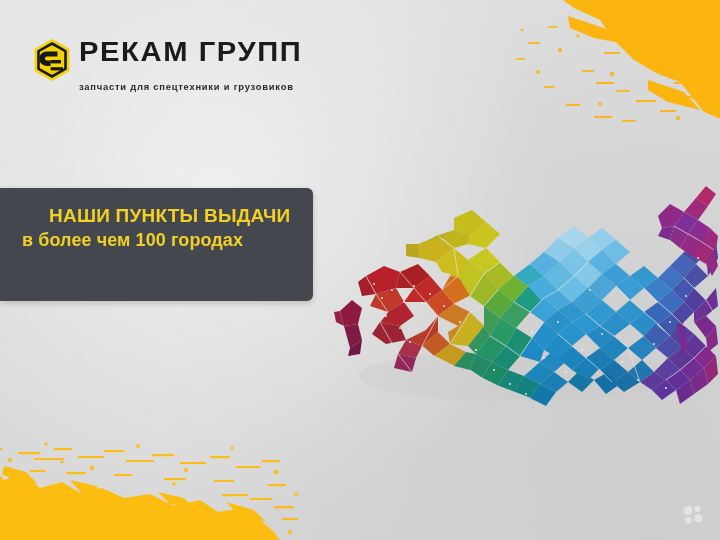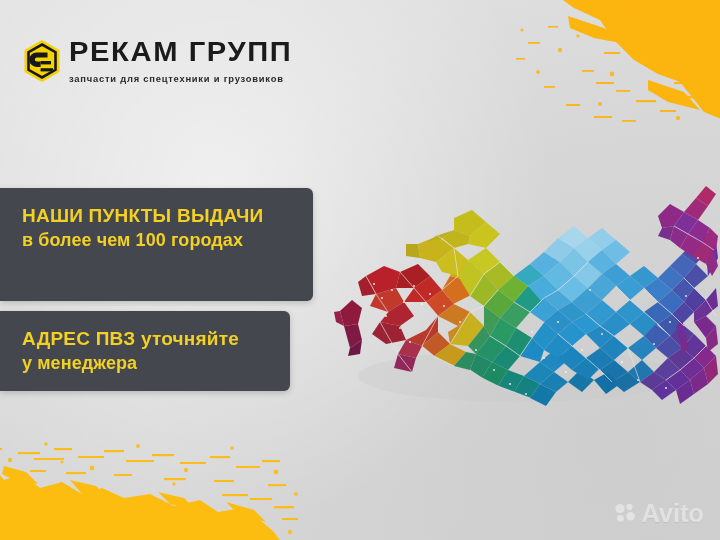--- a/index.html
+++ b/index.html
@@ -32,40 +32,40 @@
   .splash {
     position: absolute;
     pointer-events: none;
   }
   .splash-tr { top: -14px; right: -18px; width: 230px; height: 140px; }
   .splash-bl { left: -26px; bottom: -16px; width: 330px; height: 120px; }
 
   
   .logo {
     position: absolute;
-    left: 22px;
+    left: 32px;
     top: 38px;
     display: flex;
-    align-items: flex-end;
+    align-items: flex-start;
     gap: 7px;
   }
   .logo-mark { width: 40px; height: 44px; flex: 0 0 auto; }
   .logo-text { display: flex; flex-direction: column; justify-content: center; }
   .logo-word {
     font-size: 27.5px;
     font-weight: 700;
     letter-spacing: 0.055em;
     color: #1b1b1b;
     line-height: 1;
     transform: scaleX(1.06);
     transform-origin: left center;
     white-space: nowrap;
   }
   .logo-sub {
-    margin-top: 8px;
+    margin-top: 16px;
     font-size: 9.4px;
     font-weight: 700;
     letter-spacing: 0.082em;
     color: #2a2a2a;
     line-height: 1;
     white-space: nowrap;
     transform: scaleX(1.0);
     transform-origin: left center;
   }
 
@@ -82,21 +82,21 @@
   .panel-1 { top: 188px; width: 313px; height: 113px; }
   .panel-2 { top: 311px; width: 290px; height: 80px; }
 
   .panel-line {
     color: #f2d024;
     font-weight: 700;
     line-height: 1.30;
     white-space: nowrap;
     letter-spacing: 0.005em;
   }
-  .line-strong { font-size: 19px; letter-spacing: 0.012em; }
+  .line-strong { font-size: 19px; letter-spacing: 0.012em; margin-left: 27px; }
   .line-normal { font-size: 18px; }
 
   
   .map-wrap {
     position: absolute;
     left: 318px;
     top: 126px;
     width: 400px;
     height: 290px;
   }
@@ -238,24 +238,20 @@
       <span class="logo-word">РЕКАМ ГРУПП</span>
       <span class="logo-sub">запчасти для спецтехники и грузовиков</span>
     </span>
   </div>
 
   <div class="panel panel-1">
     <div class="panel-line line-strong">НАШИ ПУНКТЫ ВЫДАЧИ</div>
     <div class="panel-line line-normal">в более чем 100 городах</div>
   </div>
 
-  <div class="panel panel-2">
-    <div class="panel-line line-strong">АДРЕС ПВЗ уточняйте</div>
-    <div class="panel-line line-normal">у менеджера</div>
-  </div>
 
   <div class="map-wrap">
     <svg viewBox="0 0 400 290" aria-hidden="true">
       <defs>
         <clipPath id="russiaClip">
           <path d="M58 158 L40 152 L24 160 L16 176 L20 196 L32 212 L44 204 L52 186 L66 190 L78 180
                    L92 186 L100 176 L96 160 L84 150 L70 146 Z
                    M30 124 L46 112 L62 104 L78 100 L96 96 L112 94 L124 88 L136 92 L128 104 L140 108
                    L152 100 L150 88 L160 82 L170 88 L166 100 L178 104 L190 96 L186 84 L196 78 L208 84
                    L214 96 L226 92 L236 82 L248 86 L254 98 L266 92 L276 82 L288 86 L296 76 L308 72
@@ -500,16 +496,15 @@
 
   <div class="avito">
     <span class="avito-dots">
       <svg viewBox="0 0 22 22" aria-hidden="true">
         <circle cx="6" cy="6.5" r="4.6" fill="#ececec"></circle>
         <circle cx="15.5" cy="4.8" r="3.1" fill="#ececec"></circle>
         <circle cx="16.6" cy="14.2" r="4.2" fill="#ececec"></circle>
         <circle cx="6.4" cy="16.4" r="3.3" fill="#ececec"></circle>
       </svg>
     </span>
-    <span class="avito-word">Avito</span>
   </div>
 
 </div>
 
 </body></html>

